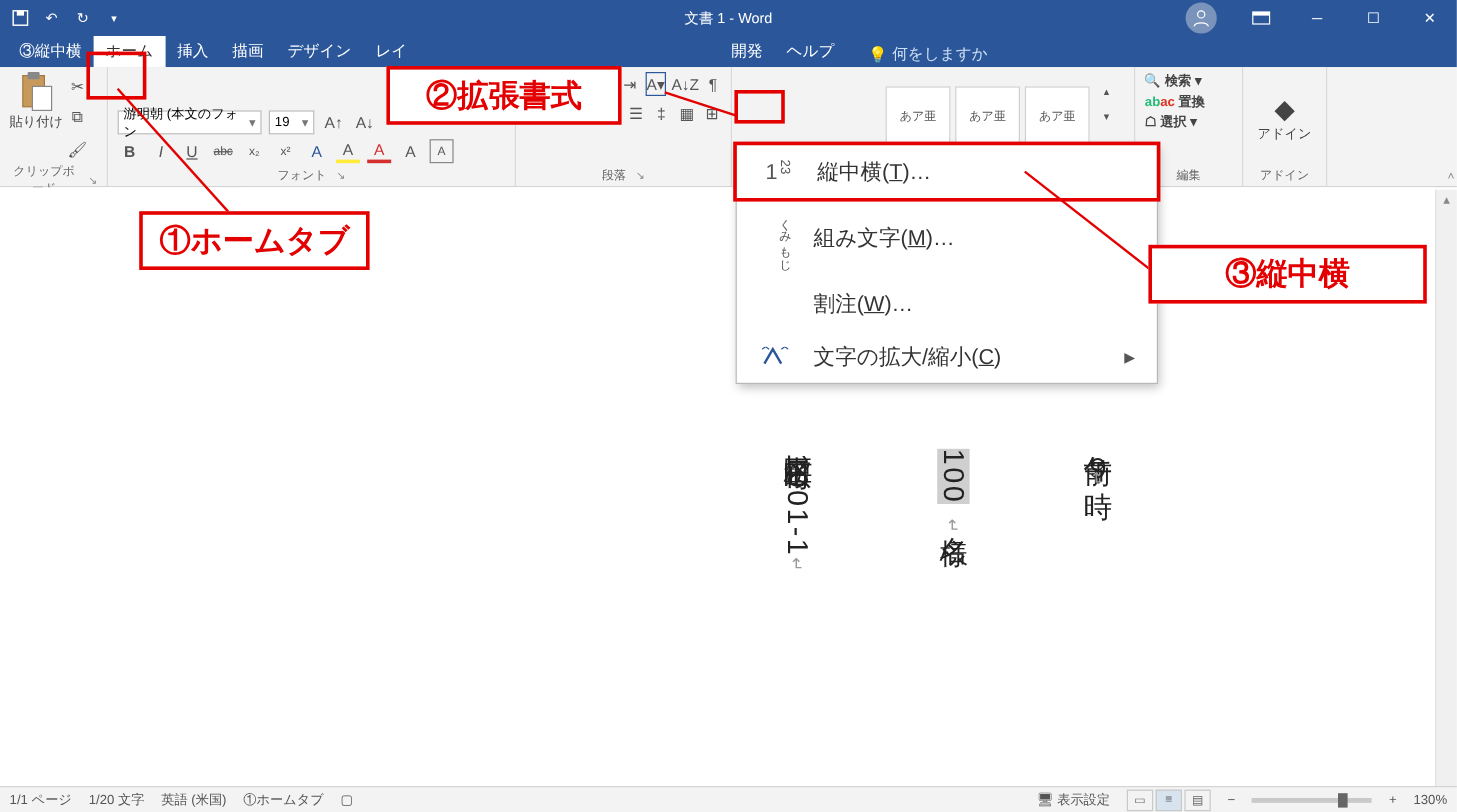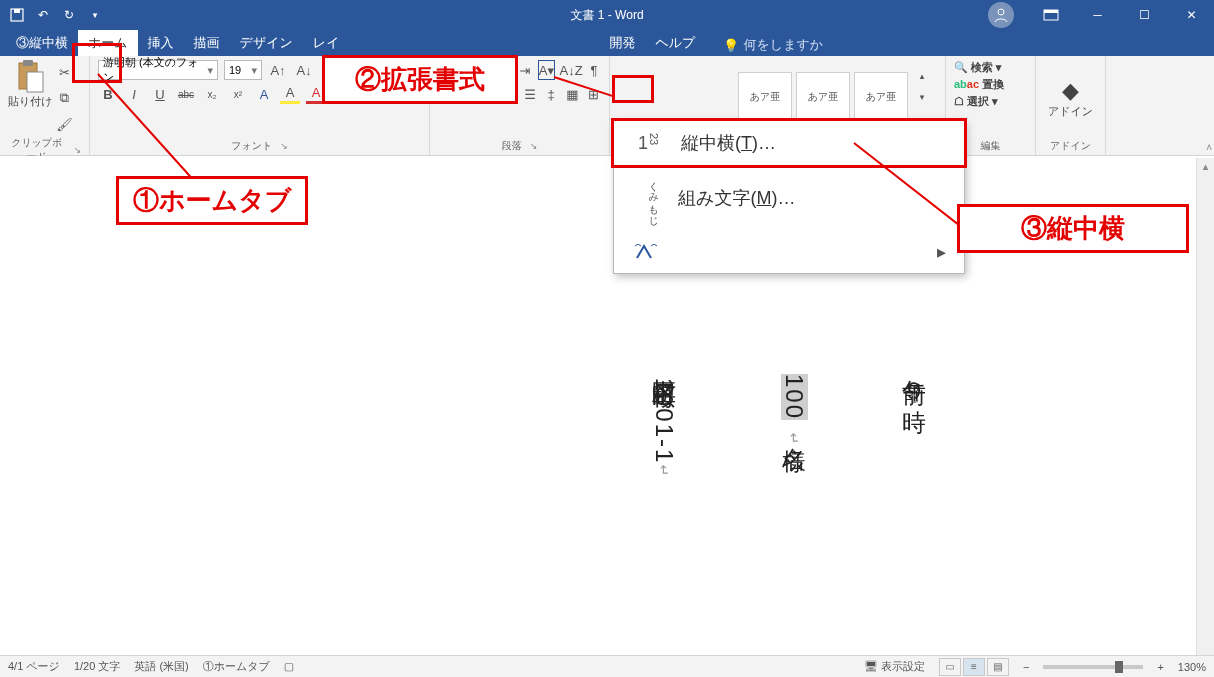--- a/index.html
+++ b/index.html
@@ -120,21 +120,21 @@
         <span class="btn-icon">⧉</span>
         <span class="btn-icon">🖌</span>
       </div>
     </div>
     <div class="group-label">
         <span>クリップボード</span>
         <span class="launcher">↘</span>
       </div>
   </div>
 
-  <div class="group" style="width:340px;">
+  <div class="group" style="width:340px;margin-top:32px;">
     <div class="group-body">
       <div class="row">
         <div class="font-combo" style="width:120px;">
             <span>游明朝 (本文のフォン</span>
             <span class="arrow">▾</span>
           </div>
         <div class="font-combo" style="width:38px;">
             <span>19</span>
             <span class="arrow">▾</span>
           </div>
@@ -255,47 +255,52 @@
 <div class="dropdown">
   <div class="dropdown-item first">
     <span class="ico">1<span style="writing-mode:vertical-rl;font-size:11px;">23</span></span>
     <span>縦中横(<span class="underline">T</span>)…</span>
   </div>
   <div class="dropdown-item">
     <span class="ico" style="writing-mode:vertical-rl;font-size:10px;">くみもじ</span>
     <span>組み文字(<span class="underline">M</span>)…</span>
   </div>
   <div class="dropdown-item">
+    <span class="ico"></span>
+    <span>割注(<span class="underline">W</span>)…</span>
+  </div>
+  <div class="dropdown-item">
     <span class="ico">
         <svg width="22" height="16" viewBox="0 0 22 16">
           <path d="M2 14 L9 2 L16 14" fill="none" stroke="#2b579a" stroke-width="2"></path>
           <path d="M0 2l3-2 3 2M16 2l3-2 3 2" fill="none" stroke="#2b579a"></path>
         </svg>
       </span>
+    <span>文字の拡大/縮小(<span class="underline">C</span>)</span>
     <span class="submenu-arrow">▸</span>
   </div>
 </div>
 
 <div class="red-highlight" style="left:72px; top:43px; width:50px; height:40px;"></div>
 <div class="red-highlight" style="left:612px; top:75px; width:42px; height:28px;"></div>
 
 <div class="callout" style="left:116px; top:176px;">①ホームタブ</div>
 <div class="callout" style="left:322px; top:55px; width:196px;">②拡張書式</div>
 <div class="callout" style="left:957px; top:204px; width:232px;">③縦中横</div>
 
 <div class="arrow-line" style="left:98px; top:73px; width:152px; transform:rotate(48deg);"></div>
 <div class="arrow-line" style="left:554px; top:76px; width:62px; transform:rotate(18deg);"></div>
 <div class="arrow-line" style="left:854px; top:142px; width:150px; transform:rotate(38deg);"></div>
 
 <div class="vscroll">
   <div class="thumb-up">▴</div>
 </div>
 
 <div class="statusbar">
-  <span>4/1 ページ</span>
+  <span>1/1 ページ</span>
   <span>1/20 文字</span>
   <span>英語 (米国)</span>
   <span>①ホームタブ</span>
   <span>▢</span>
   <span class="spacer"></span>
   <span>🖥 <span>表示設定</span></span>
   <div class="view-btns">
     <span class="view-btn">▭</span>
     <span class="view-btn active">≡</span>
     <span class="view-btn">▤</span>

